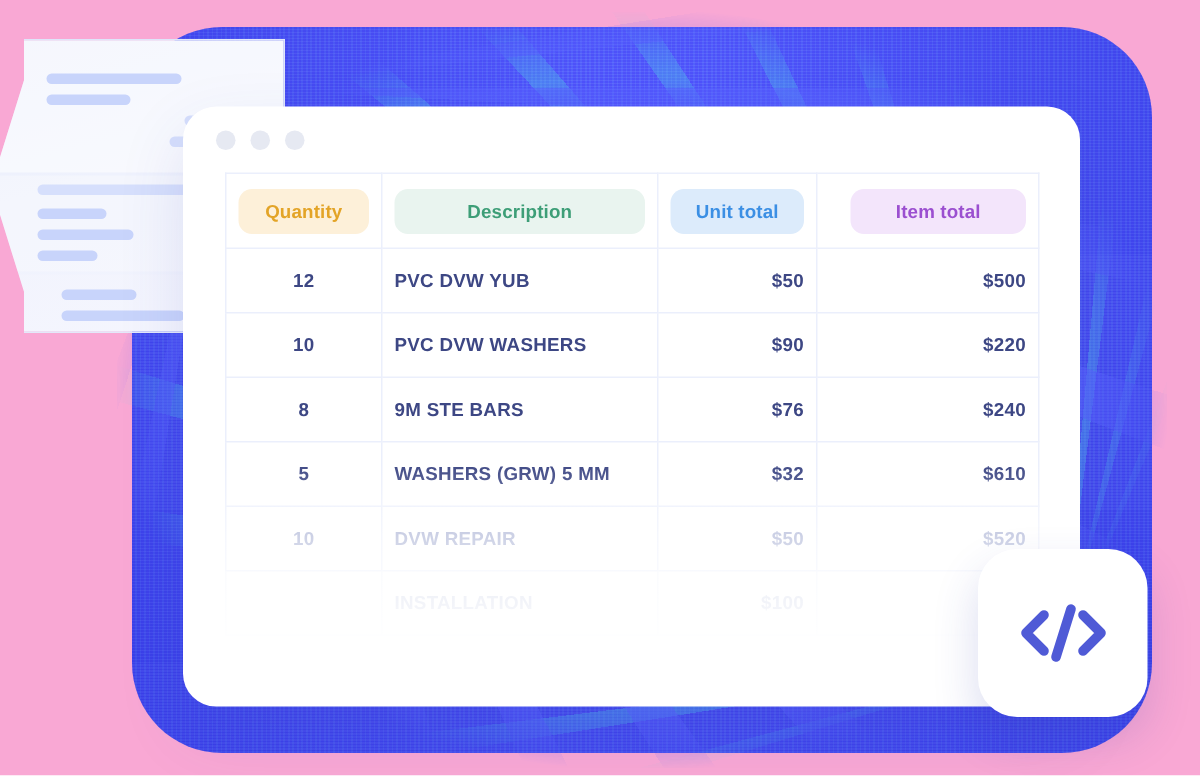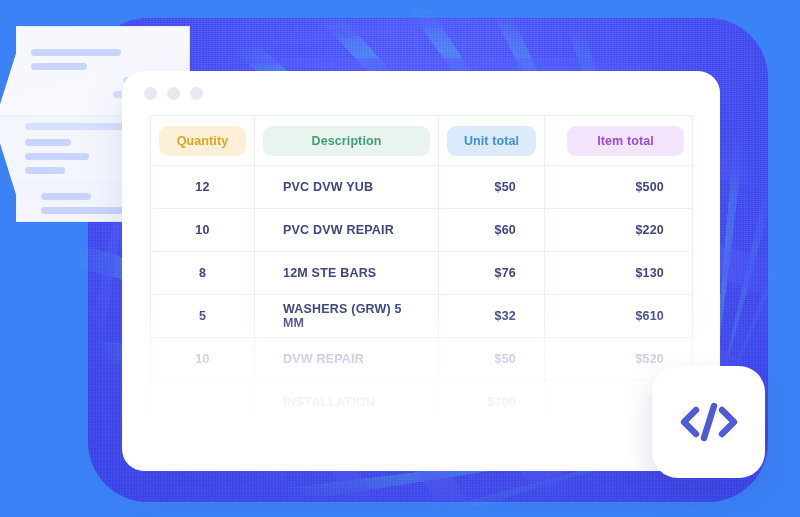--- a/index.html
+++ b/index.html
@@ -5,21 +5,21 @@
   * { box-sizing: border-box; margin: 0; padding: 0; }
   html, body {
     width: 800px; height: 517px;
     background: #ffffff;
     font-family: "Liberation Sans", sans-serif;
     overflow: hidden;
   }
   .stage {
     position: relative;
     width: 800px; height: 517px;
-    background: #3b82f6;
+    background: #f9a8d4;
   }
 
   
   .backdrop {
     position: absolute;
     left: 88px; top: 18px;
     width: 680px; height: 484px;
     border-radius: 60px;
     background:
       radial-gradient(circle at 50% 20%, #5b62ff 0%, #4a52f0 55%, #3f47e8 100%);
@@ -94,21 +94,21 @@
   
   .table-wrap { padding: 0 28px; position: relative; }
   table { border-collapse: collapse; width: 100%; table-layout: fixed; }
   th, td {
     border: 1px solid #ebeffc;
     height: 43px;
     font-size: 12.5px;
     color: #3d4784;
     font-weight: bold;
     letter-spacing: 0.2px;
-    padding: 0 28px;
+    padding: 0 8px;
     vertical-align: middle;
   }
   thead th { border-top: 1px solid #ebeffc; height: 50px; padding: 0 8px; }
   col.c-qty   { width: 104px; }
   col.c-desc  { width: 184px; }
   col.c-unit  { width: 106px; }
   col.c-total { width: 148px; }
 
   .pill {
     display: block;
@@ -215,29 +215,29 @@
         </thead>
         <tbody>
           <tr class="f1">
             <td class="c-center">12</td>
             <td>PVC DVW YUB</td>
             <td class="c-right">$50</td>
             <td class="c-right">$500</td>
           </tr>
           <tr class="f1">
             <td class="c-center">10</td>
-            <td>PVC DVW REPAIR</td>
-            <td class="c-right">$60</td>
+            <td>PVC DVW WASHERS</td>
+            <td class="c-right">$90</td>
             <td class="c-right">$220</td>
           </tr>
           <tr class="f1">
             <td class="c-center">8</td>
-            <td>12M STE BARS</td>
+            <td>9M STE BARS</td>
             <td class="c-right">$76</td>
-            <td class="c-right">$130</td>
+            <td class="c-right">$240</td>
           </tr>
           <tr class="f1">
             <td class="c-center">5</td>
             <td>WASHERS (GRW) 5 MM</td>
             <td class="c-right">$32</td>
             <td class="c-right">$610</td>
           </tr>
           <tr class="f2">
             <td class="c-center">10</td>
             <td>DVW REPAIR</td>

